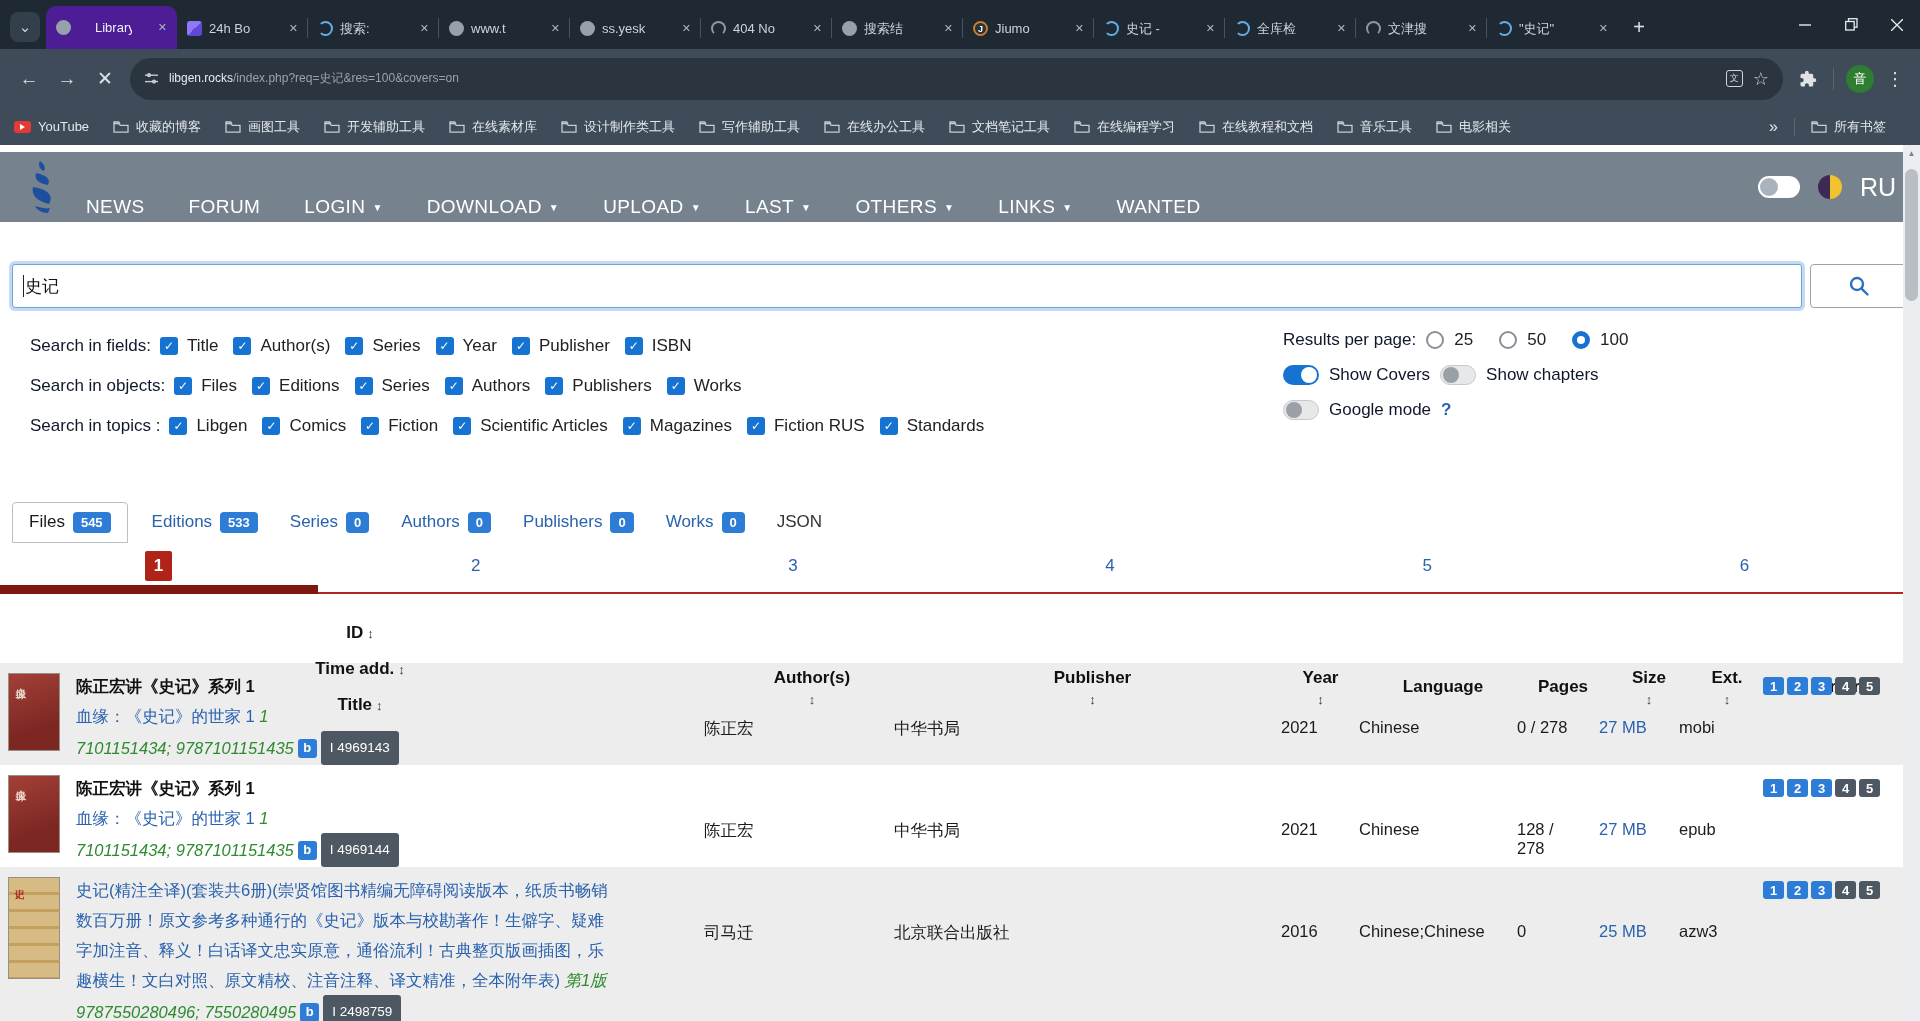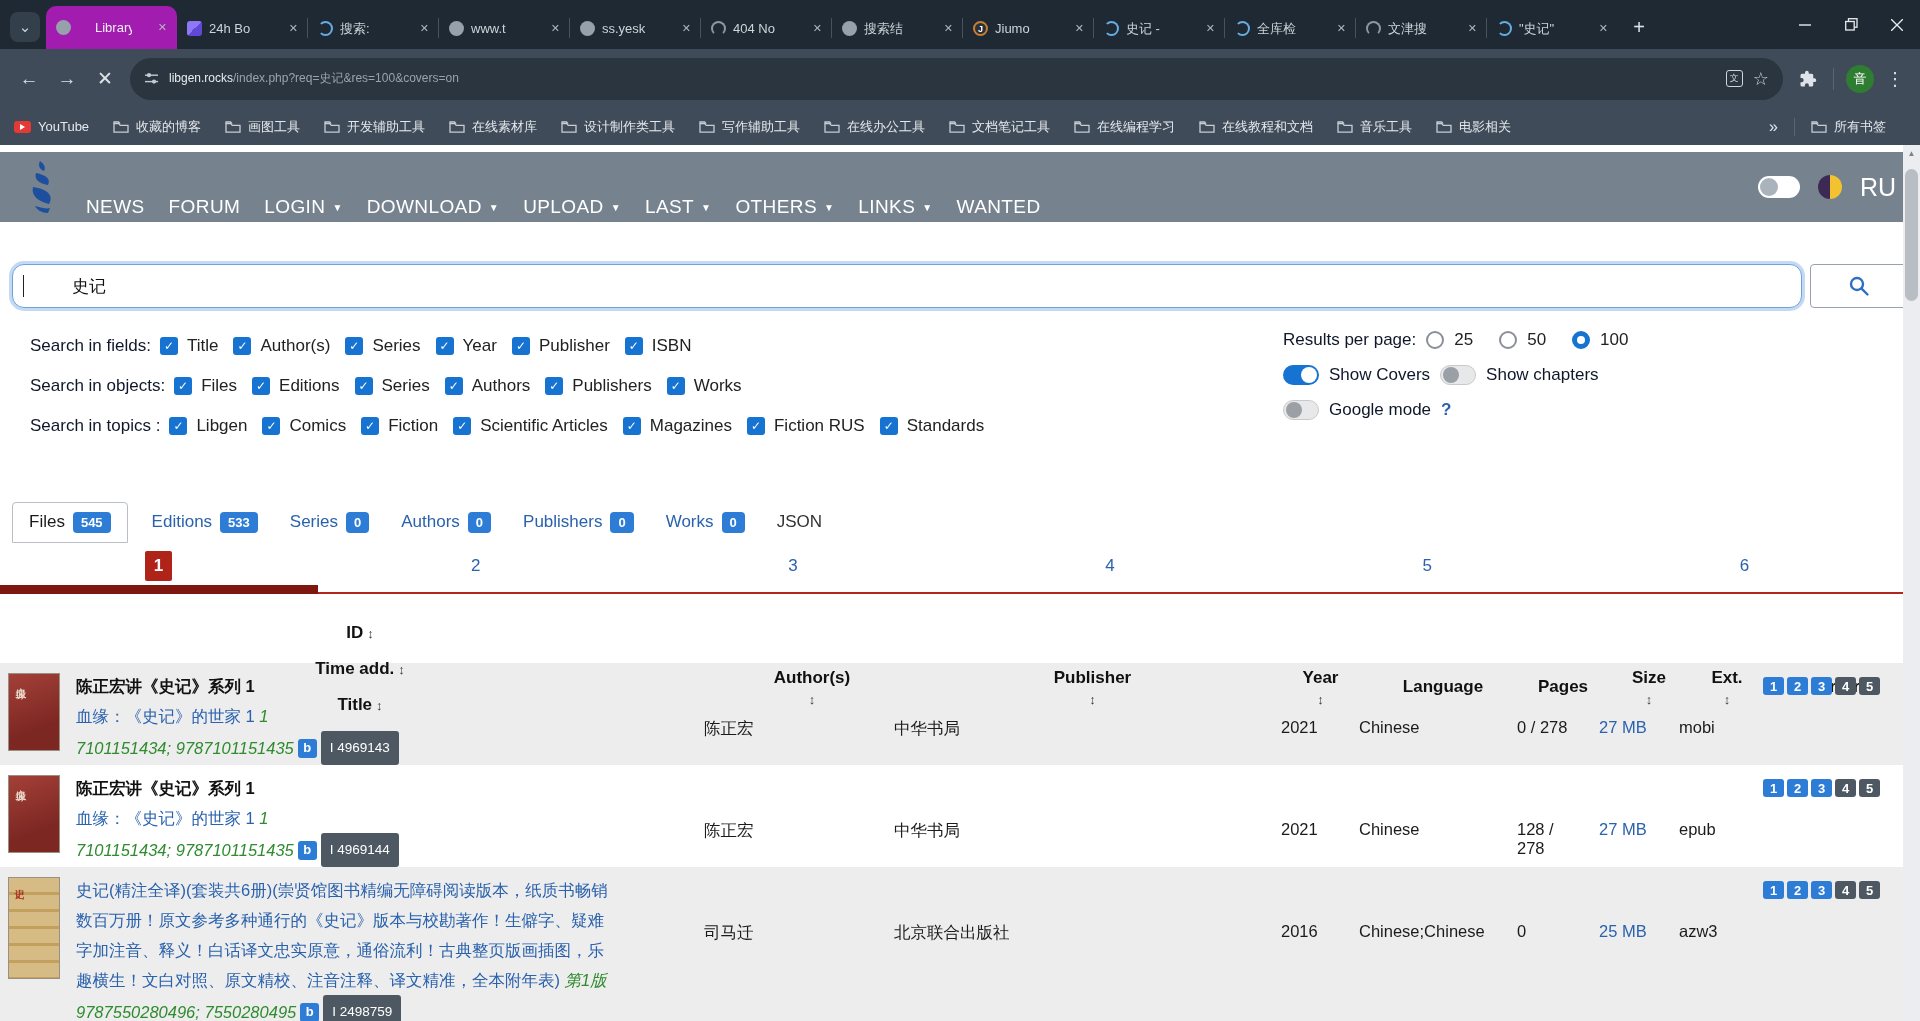--- a/index.html
+++ b/index.html
@@ -7,21 +7,21 @@
               font-family:"Liberation Sans","DejaVu Sans",sans-serif; }
 
   
   .tabstrip { position:relative; height:49px; background:#1f2933; display:flex; align-items:flex-end; }
   .tab-search { width:30px; height:30px; margin:9px 6px 7px 10px; border-radius:8px; background:#333f4b;
                 color:#cfd6dc; font-size:15px; display:flex; align-items:center; justify-content:center; }
   .tab { position:relative; width:131px; height:41px; display:flex; align-items:center; gap:7px;
          padding:0 8px 0 10px; color:#cdd4da; font-size:13px; }
   .tab:not(.active) + .tab:not(.active)::before { content:""; position:absolute; left:-1px; top:10px;
          width:1px; height:20px; background:#46525d; }
-  .tab.active { background:#a21caf; border-radius:10px 10px 0 0; color:#eef1f4; height:43px;gap:24px; }
+  .tab.active { background:#4c1d95; border-radius:10px 10px 0 0; color:#eef1f4; height:43px;gap:24px; }
   .tab-title { flex:1; overflow:hidden; white-space:nowrap; }
   .tab-close { font-size:11px; color:#aeb7bf; padding:2px; }
   .fav { width:15px; height:15px; border-radius:50%; flex:0 0 auto; }
   .fav-globe { background:#97a1ab; }
   .fav-spin-b { background:transparent; border:2.5px solid #64aee4; border-left-color:transparent; }
   .fav-spin-g { background:transparent; border:2.5px solid #8d98a3; border-bottom-color:transparent; }
   .fav-book { border-radius:3px; background:linear-gradient(135deg,#8f78f5 50%,#5f48d6 50%); }
   .fav-j { background:#2b3138; border:2px solid #c87f2f; color:#fff; font-size:9px; font-weight:bold;
            display:flex; align-items:center; justify-content:center; }
   .fav-j::after { content:"J"; }
@@ -52,34 +52,34 @@
   .yt-ico { width:17px; height:12px; background:#e53935; border-radius:3px; position:relative; }
   .yt-ico::after { content:""; position:absolute; left:6px; top:3px; border-left:5px solid #fff;
                    border-top:3px solid transparent; border-bottom:3px solid transparent; }
   .bm-tail { margin-left:auto; display:flex; align-items:center; gap:16px; }
   .bm-div { width:1px; height:18px; background:#5a6570; }
   .bm-more { color:#e4e8ec; font-size:16px; }
 
   
   .lgnav { height:70px; margin-top:7px; background:#76828e; display:flex; align-items:center; padding:0 24px; }
   .lg-logo { margin-right:26px; }
-  .lg-menu { display:flex; align-items:center; gap:24px;margin-top:40px; }
+  .lg-menu { display:flex; align-items:center; gap:44px;margin-top:40px; }
   .lg-item { color:#fff; font-size:19px; letter-spacing:.4px; display:flex; align-items:center; gap:7px; white-space:nowrap; }
   .lg-caret { font-size:10px; }
   .lg-right { margin-left:auto; display:flex; align-items:center; gap:18px; }
   .sw { width:42px; height:22px; border-radius:11px; position:relative; }
   .sw .knob { position:absolute; top:2px; width:18px; height:18px; border-radius:50%; }
   .sw-white { background:#fff; }
   .sw-white .knob { left:2px; background:#aab3bc; }
   .moon { width:24px; height:24px; border-radius:50%; background:linear-gradient(90deg,#3c2a54 50%,#f2c230 50%); }
   .lg-lang { color:#fff; font-size:25px; }
 
   .search-section { margin:42px 12px 0; display:flex; gap:8px; height:44px; }
-  .search-input { flex:1; border:1px solid #6ea3e0; box-shadow:0 0 0 3px #c3d9f4; border-radius:12px;
-                  background:#fff; display:flex; align-items:center; padding:0 10px; font-size:17px; color:#111;gap:47px; }
+  .search-input { flex:1; border:1px solid #6ea3e0; box-shadow:0 0 0 3px #c3d9f4; border-radius:3px;
+                  background:#fff; display:flex; align-items:center; padding:0 10px; font-size:17px; color:#111; }
   .caret-bar { display:inline-block; width:1px; height:22px; background:#222; margin-right:1px; }
   .search-btn { width:98px; background:#fff; border:1px solid #9aa2aa; border-radius:4px;
                 display:flex; align-items:center; justify-content:center; }
 
   .options { position:relative; margin-top:18px; height:150px; }
   .optrow { height:40px; display:flex; align-items:center; gap:9px; padding-left:30px; font-size:17px; color:#222; }
   .optlabel { font-weight:normal; color:#0f172a; }
   .cb { width:18px; height:18px; border-radius:3px; background:#1673d1; color:#fff; font-size:12px; font-weight:bold;
         display:flex; align-items:center; justify-content:center; flex:0 0 auto; }
   .cbl { margin-right:6px; }

